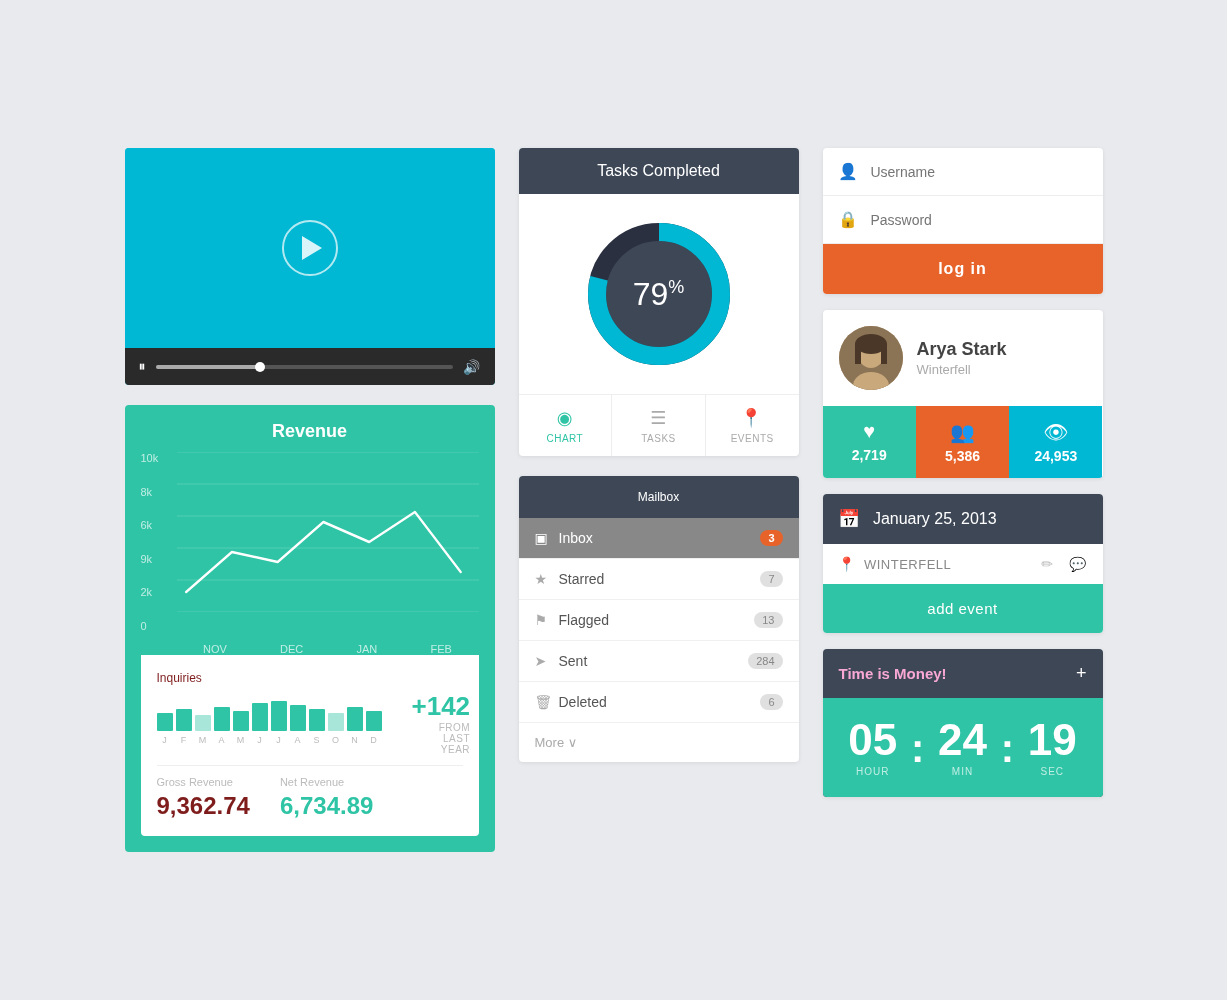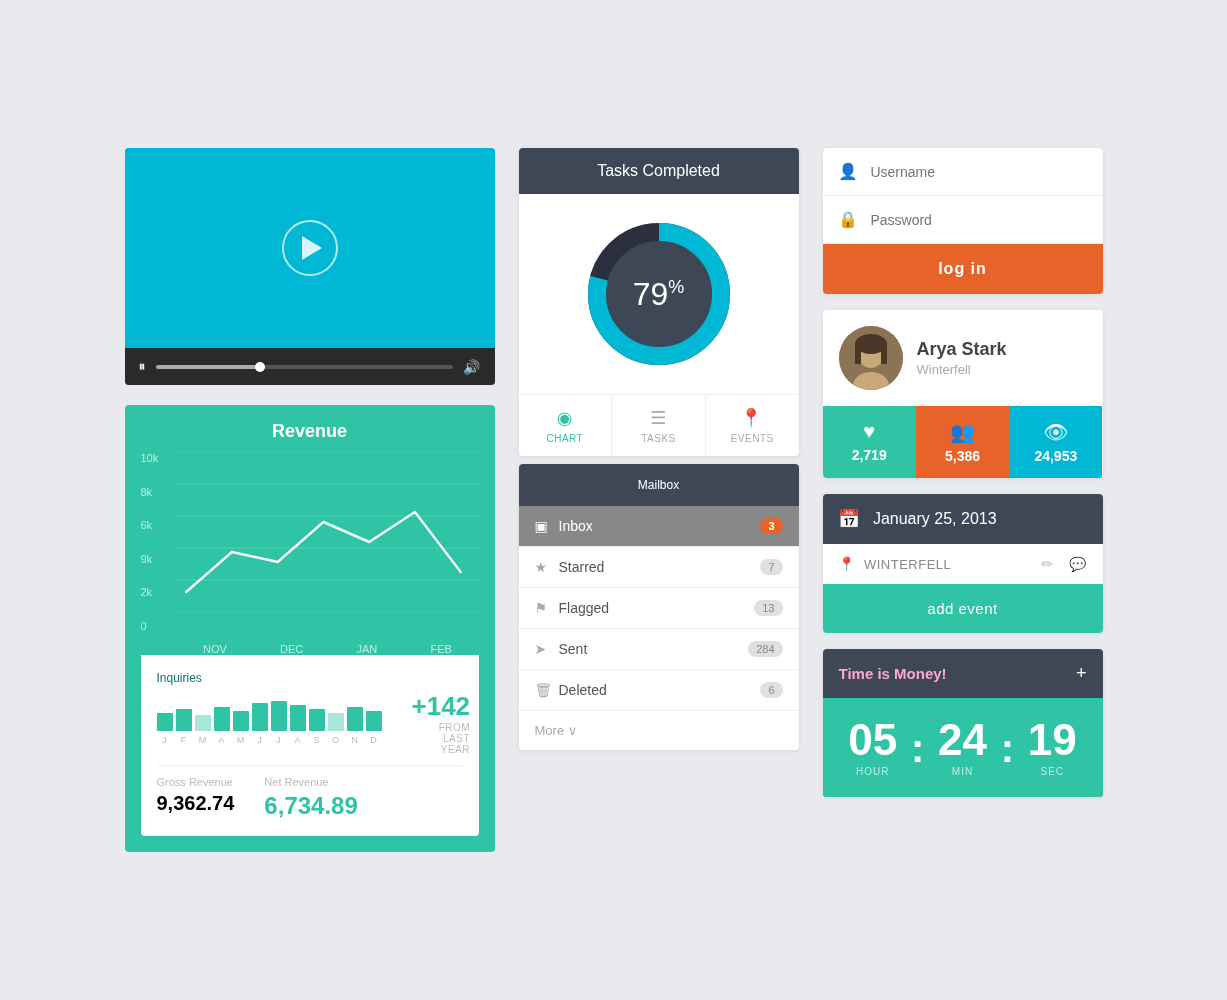--- a/index.html
+++ b/index.html
@@ -134,21 +134,21 @@
     }
     .chart-x-labels {
       display: flex;
       justify-content: space-around;
       padding-left: 36px;
       color: rgba(255,255,255,0.7);
       font-size: 11px;
       margin-top: 11px;
     }
     .inquiries-label {
-      color: #0f766e;
+      color: #7f1d1d;
       font-size: 12px;
       margin-bottom: 6px;
     }
     .inquiries-bars-row {
       display: flex;
       align-items: flex-end;
       gap: 3px;
     }
     .inq-bar {
       width: 16px;
@@ -183,34 +183,34 @@
       margin-top: 10px;
       padding-top: 10px;
       border-top: 1px solid #eee;
     }
     .rev-item-label {
       color: #bbb;
       font-size: 11px;
       margin-bottom: 4px;
     }
     .gross-value {
-      color: #000000;
-      font-size: 20px;
+      color: #7f1d1d;
+      font-size: 24px;
       font-weight: 700;
     }
     .net-value {
       color: #2ec4a5;
       font-size: 24px;
       font-weight: 700;
     }
     
     .mid-col {
       display: flex;
       flex-direction: column;
-      gap: 8px;
+      gap: 20px;
       width: 280px;
     }
     
     .tasks-card {
       background: white;
       border-radius: 4px;
       overflow: hidden;
       box-shadow: 0 1px 4px rgba(0,0,0,0.08);
     }
     .tasks-header {

